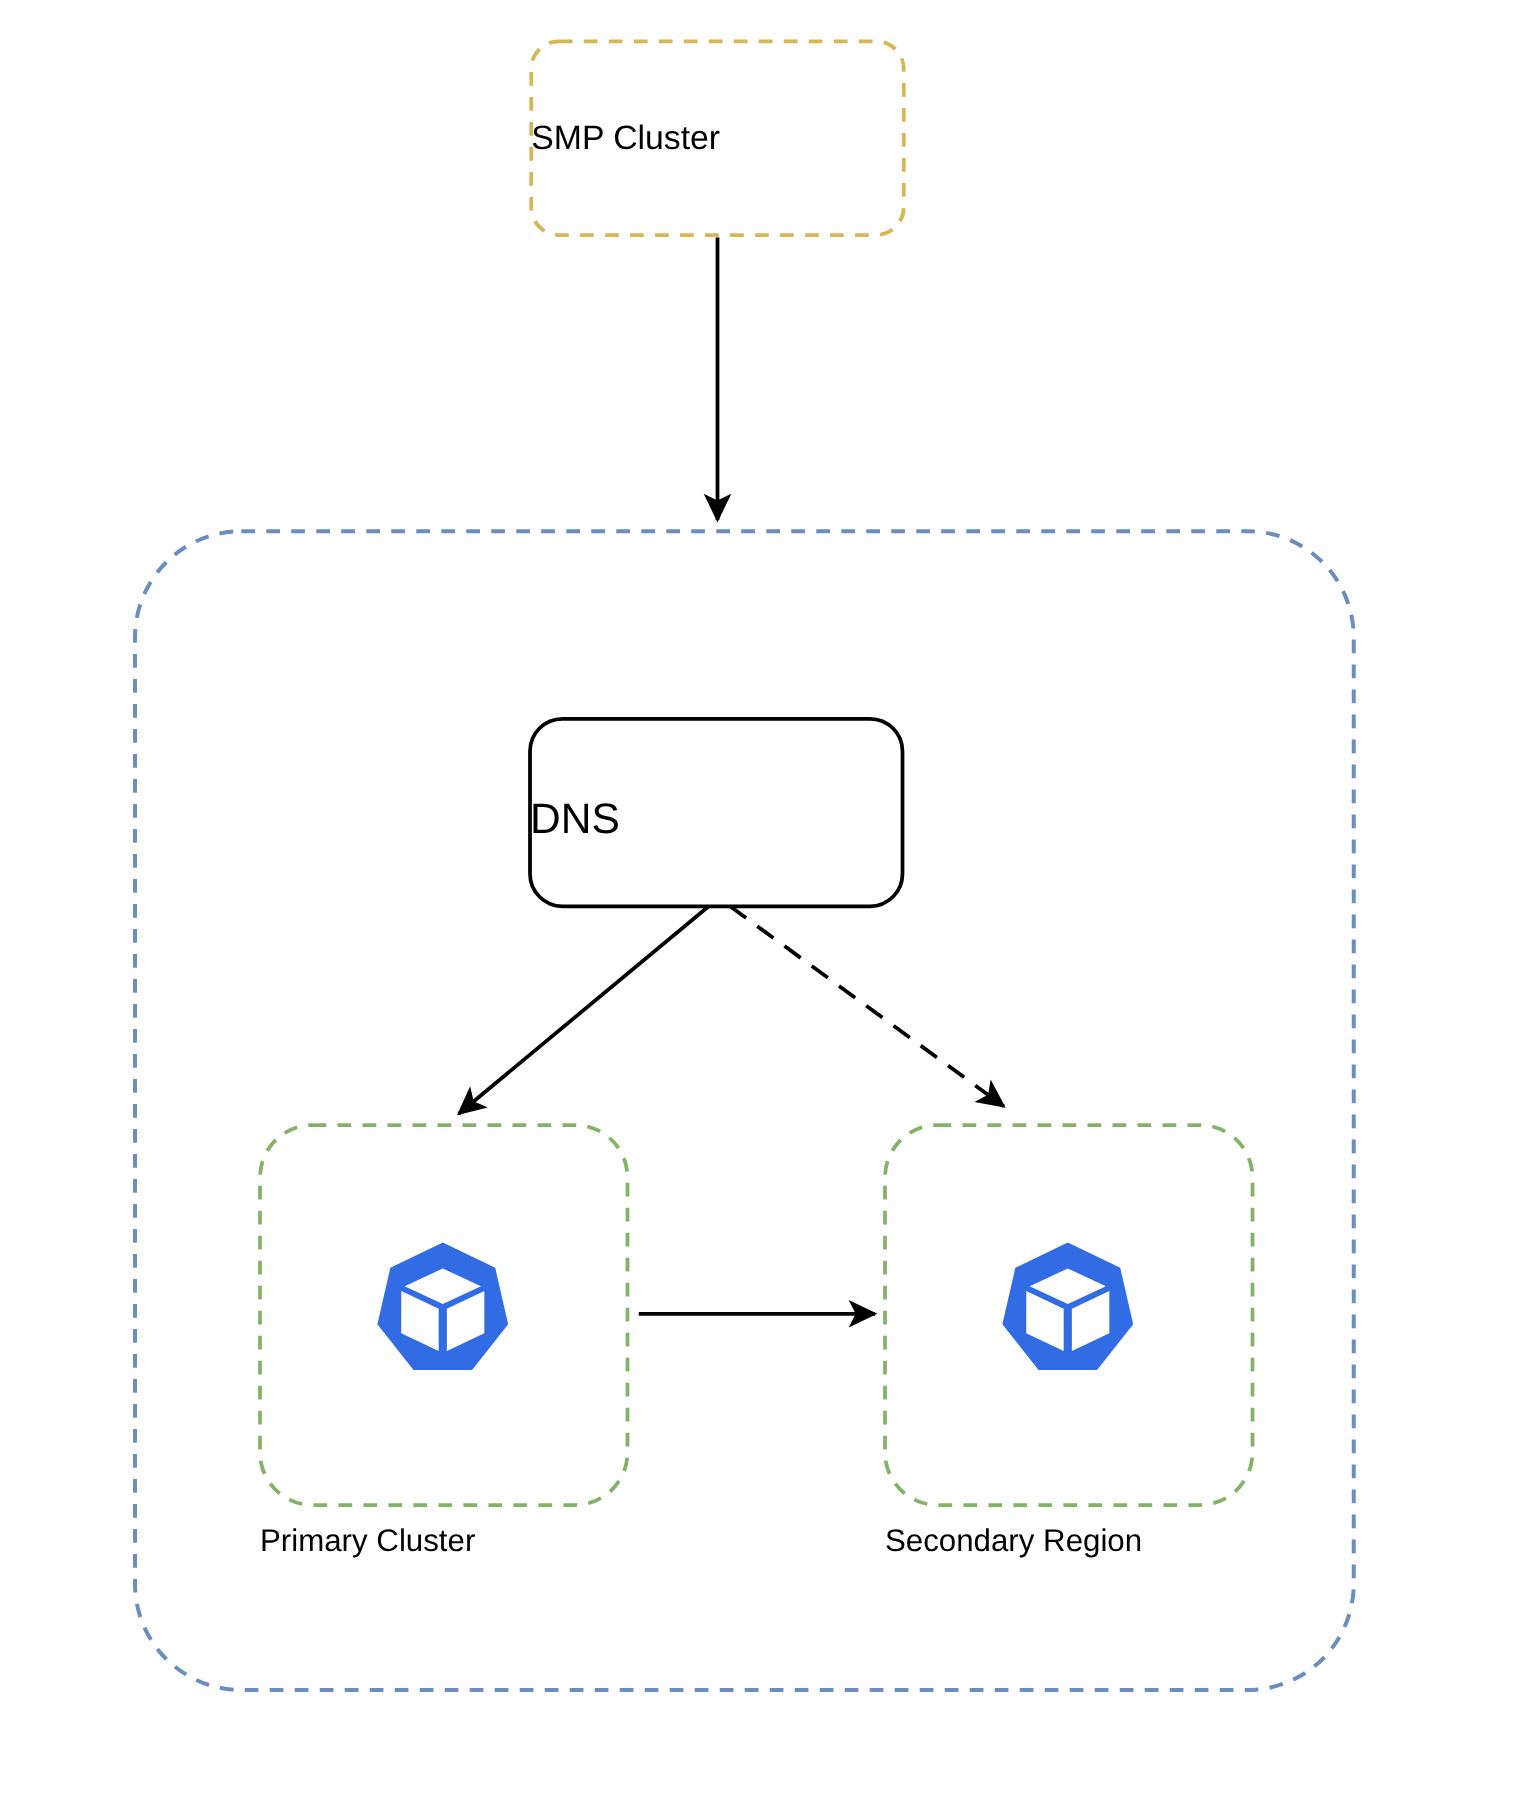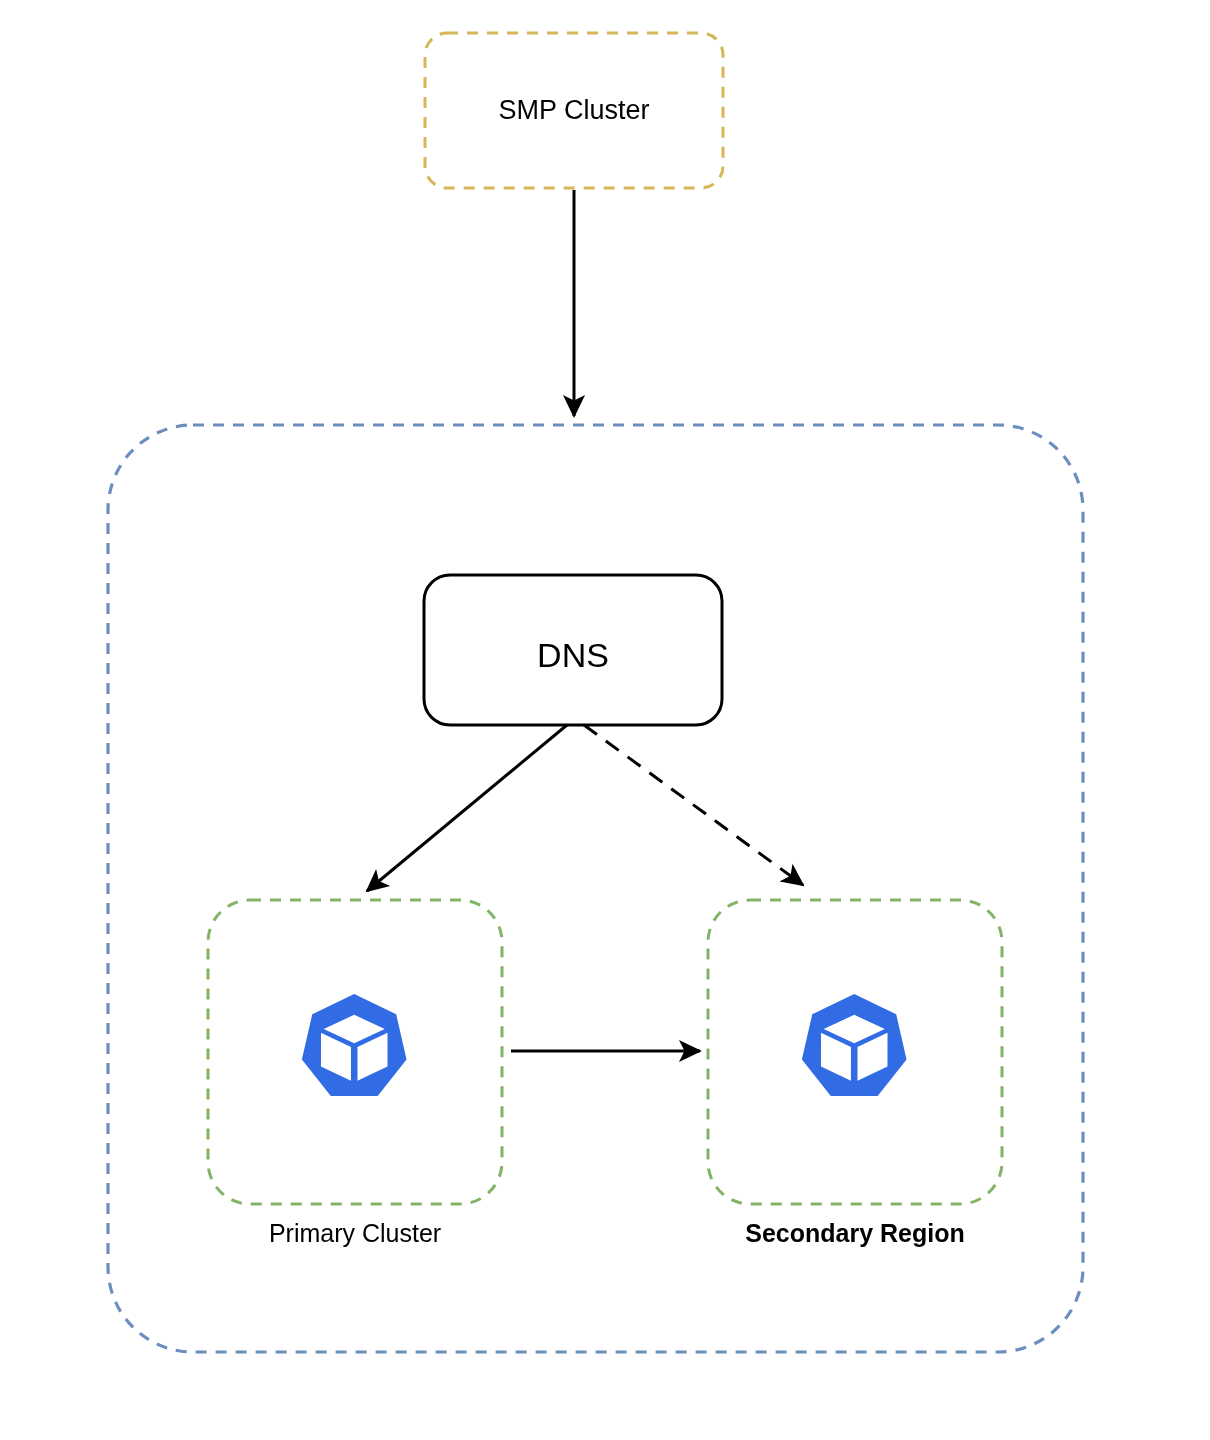--- a/index.html
+++ b/index.html
@@ -21,21 +21,21 @@
     position: absolute;
     top: 0;
     left: 0;
     width: 1210px;
     height: 1440px;
   }
   .node-label {
     position: absolute;
     font-family: "Liberation Sans", sans-serif;
     color: #000000;
-    text-align: center;
+    text-align: left;
     white-space: nowrap;
     pointer-events: none;
   }
   #smp-cluster-label {
     left: 425px;
     top: 95px;
     width: 298px;
     font-size: 27px;
   }
   #dns-label {
@@ -48,21 +48,20 @@
     left: 208px;
     top: 1219px;
     width: 294px;
     font-size: 25px;
   }
   #secondary-region-label {
     left: 708px;
     top: 1219px;
     width: 294px;
     font-size: 25px;
-    font-weight: bold;
   }
 </style>
 </head>
 <body>
 
 <div id="canvas">
 
   <svg id="diagram-svg" viewBox="0 0 1210 1440">
     <defs>
       <marker id="arrow-solid" viewBox="0 0 12 12" refX="10.5" refY="6" markerWidth="8.5" markerHeight="8.5" orient="auto-start-reverse">

